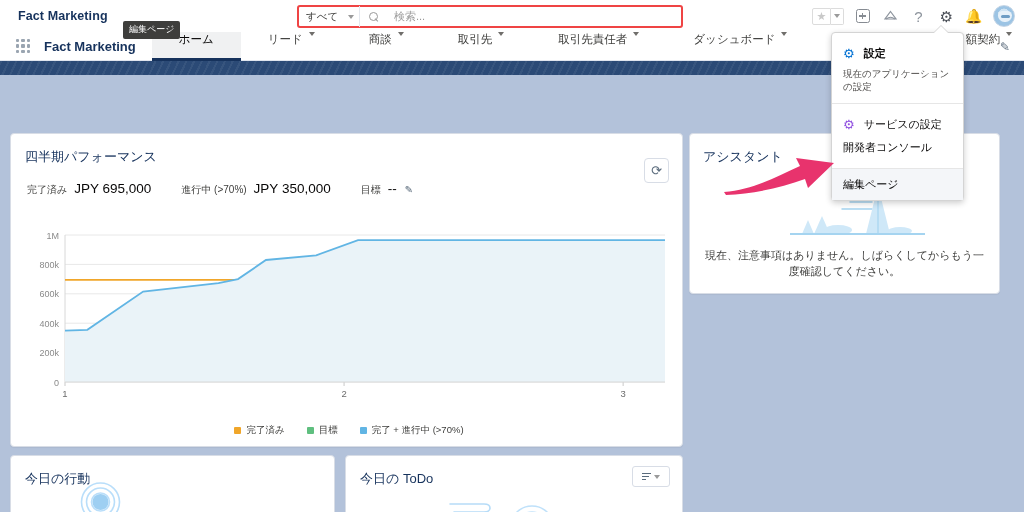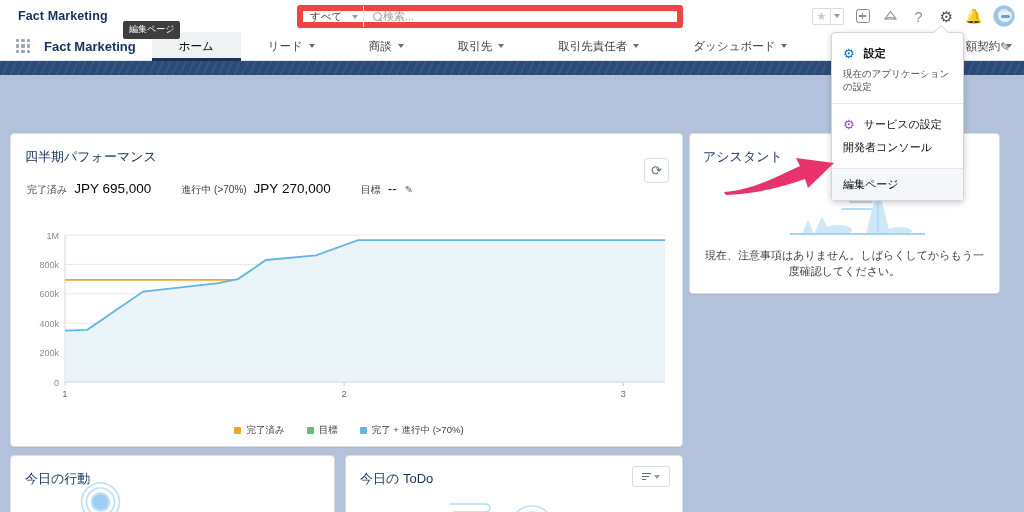--- a/index.html
+++ b/index.html
@@ -19,33 +19,33 @@
     z-index: 30;
   }
   .gh-title {
     margin-left: 18px; font-size: 12.5px; font-weight: bold; color: #16325c;
     letter-spacing: .1px;
   }
   .gh-search-wrap {
     position: absolute; left: 297px; top: 5px;
     display: flex; align-items: center;
     width: 386px; height: 23px;
-    border: 6px solid #ef4444; border-radius: 3px; background: #fff;
+    border: 2px solid #ef4444; border-radius: 3px; background: #fff;
   }
   .gh-scope {
     display: flex; align-items: center; justify-content: space-between;
     width: 61px; height: 21px; padding: 0 5px 0 7px;
     border-right: 1px solid #e4e8ef;
     font-size: 10.5px; color: #3e3e3c;
   }
   .caret-sm {
     width: 0; height: 0; border-left: 3.5px solid transparent;
     border-right: 3.5px solid transparent; border-top: 4px solid #9a9a9a;
   }
-  .gh-search-field { display: flex; align-items: center; flex: 1; padding-left: 9px; gap: 0; }
+  .gh-search-field { display: flex; align-items: center; flex: 1; padding-left: 9px; gap: 15px; }
   .mag { width: 10px; height: 10px; position: relative; flex: none; }
   .mag::before {
     content: ""; position: absolute; left: 0; top: 0;
     width: 7px; height: 7px; border: 1.2px solid #9a9a9a; border-radius: 50%;
   }
   .mag::after {
     content: ""; position: absolute; left: 6.3px; top: 6.3px;
     width: 4px; height: 1.2px; background: #9a9a9a; transform: rotate(45deg);
     transform-origin: left center;
   }
@@ -114,21 +114,21 @@
     display: grid; grid-template-columns: repeat(3, 1fr); grid-template-rows: repeat(3, 1fr);
     gap: 2px;
   }
   .waffle i { background: #9aa5b1; border-radius: 1px; display: block; }
   .app-name {
     margin-left: 14px; font-size: 13px; font-weight: bold; color: #16325c;
     white-space: nowrap;
   }
   .nav-items { display: flex; align-items: center; margin-left: 16px; height: 29px; }
   .nav-item {
-    display: flex; align-items: center; gap: 6px; height: 29px;
+    display: flex; align-items: flex-start; gap: 6px; height: 29px;
     padding: 0 27px; font-size: 11.5px; color: #3e3e3c; white-space: nowrap;
     position: relative;
   }
   .nav-item.active { background: #f0f1f2; color: #080707; font-weight: normal; }
   .nav-item.active::after {
     content: ""; position: absolute; left: 0; right: 0; bottom: 0; height: 2.5px;
     background: #16325c;
   }
   .nav-caret {
     width: 0; height: 0; border-left: 3.5px solid transparent;
@@ -347,21 +347,21 @@
 
     <div class="card" id="perf-card">
       <div class="card-title">四半期パフォーマンス</div>
       <div class="refresh-btn">⟳</div>
 
       <div class="metrics">
         <span class="m-label">完了済み</span>
         <span class="m-value">JPY 695,000</span>
         <span class="m-gap"></span>
         <span class="m-label">進行中 (&gt;70%)</span>
-        <span class="m-value">JPY 270,000</span>
+        <span class="m-value">JPY 350,000</span>
         <span class="m-gap"></span>
         <span class="m-label">目標</span>
         <span class="m-value">--</span>
         <span class="m-pencil">✎</span>
       </div>
 
       <div class="chart-area">
         <svg id="chart-svg" width="648" height="175" viewBox="0 0 648 175">
             <line x1="40" y1="153" x2="640" y2="153" stroke="#e8e8e8" stroke-width="1"></line>
             <text x="34" y="156.5" text-anchor="end" font-size="9" fill="#8a8a8a" font-family="Liberation Sans, sans-serif">0</text>

